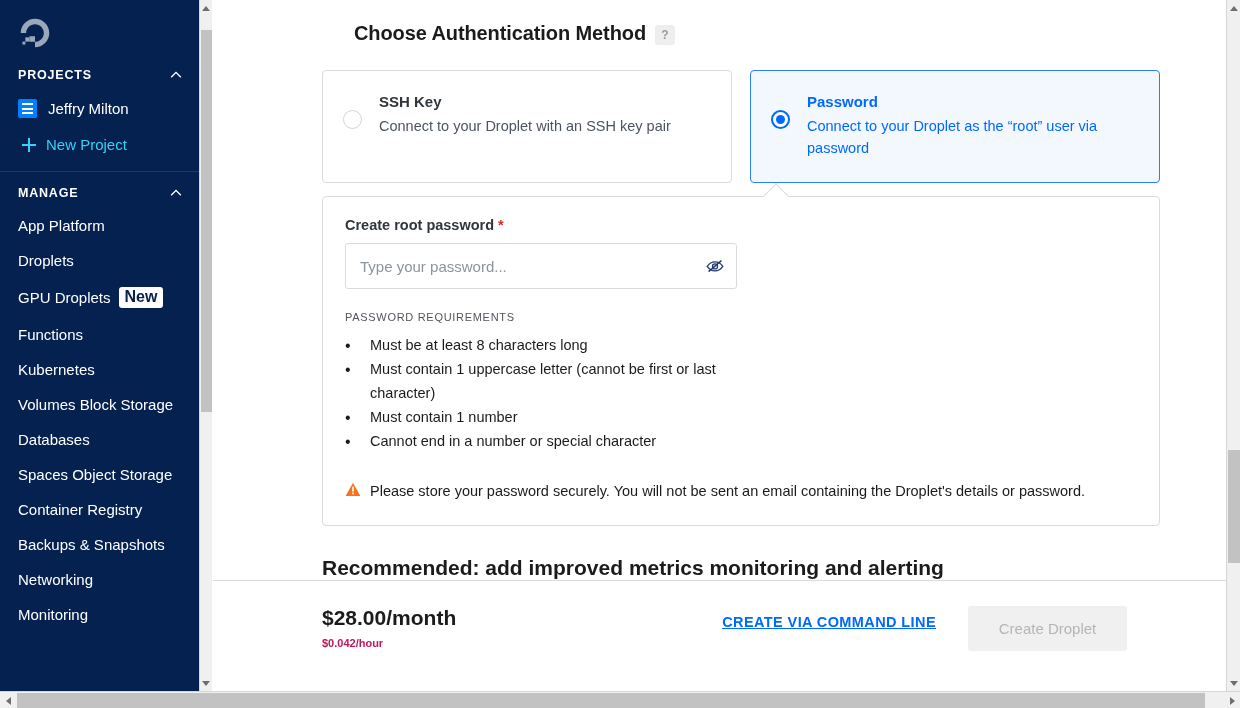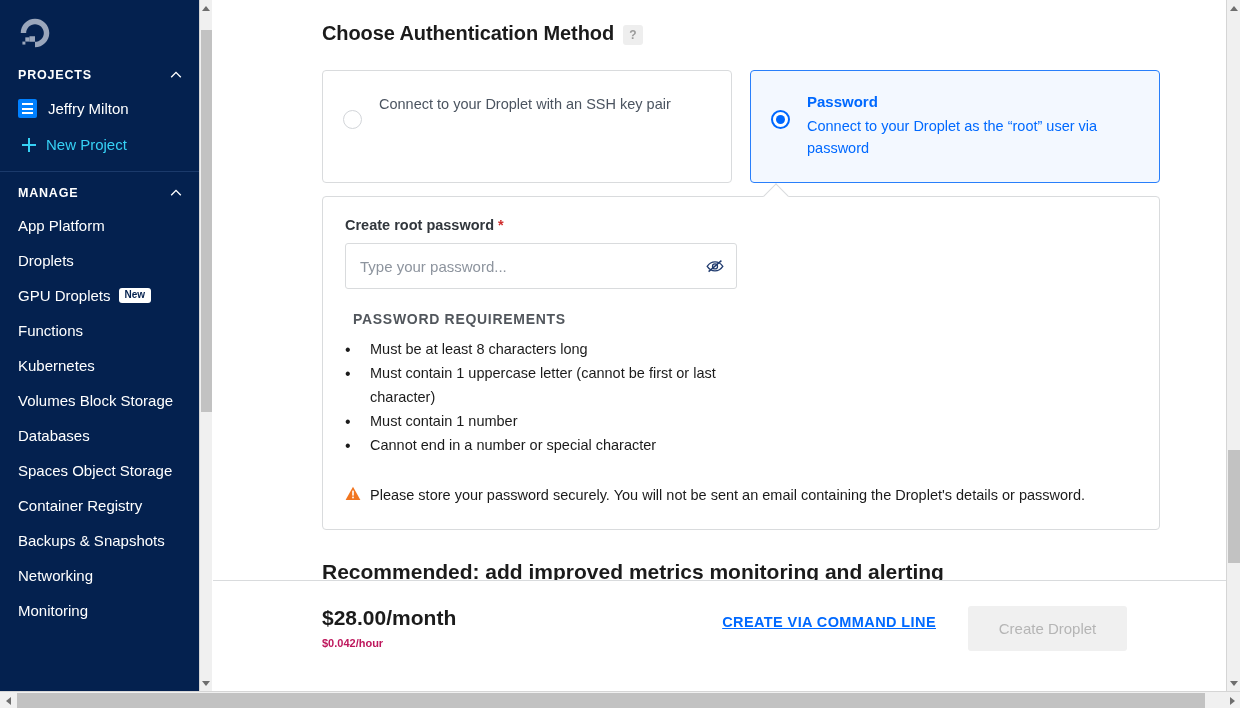--- a/index.html
+++ b/index.html
@@ -103,21 +103,21 @@
     align-items: center;
     gap: 8px;
     padding: 9px 26px 9px 18px;
     color: #ffffff;
     font-size: 15px;
     white-space: nowrap;
   }
   .badge-new {
     background: #ffffff;
     color: #04214f;
-    font-size: 10px;
+    font-size: 16px;
     font-weight: bold;
     border-radius: 3px;
     padding: 2px 6px 3px 6px;
     line-height: 1;
   }
 
   
   .sb-vert {
     position: absolute;
     top: 0;
@@ -208,20 +208,21 @@
     display: flex;
     align-items: center;
     gap: 9px;
     padding: 22px 0 0 109px;
   }
   .page-title {
     font-size: 20px;
     font-weight: bold;
     color: #1b1b1b;
     letter-spacing: -0.1px;
+    margin-left: 32px;
   }
   .help-badge {
     width: 20px; height: 20px;
     background: #eeeeee;
     border-radius: 3px;
     color: #9b9b9b;
     font-size: 12px;
     font-weight: bold;
     display: flex;
     align-items: center;
@@ -336,23 +337,23 @@
   .pw-input::placeholder { color: #8d949e; }
   .eye-btn {
     position: absolute;
     right: 10px; top: 50%;
     transform: translateY(-50%);
     width: 22px; height: 22px;
     display: flex; align-items: center; justify-content: center;
     background: none; border: 0; padding: 0;
   }
   .req-head {
-    margin: 22px 0 11px 8px;
-    font-size: 14px;
-    font-weight: bold;
+    margin: 22px 0 11px 0;
+    font-size: 11px;
+    font-weight: normal;
     letter-spacing: 0.7px;
     color: #51565c;
   }
   .req-list {
     margin: 0; padding: 0;
     list-style: none;
   }
   .req-list li {
     font-size: 14.5px;
     color: #1b1b1b;
@@ -536,20 +537,21 @@
       <div class="page-title-row">
         <div class="page-title">Choose Authentication Method</div>
         <div class="help-badge">?</div>
       </div>
 
       <div class="auth-cards">
 
         <div class="auth-card">
           <span class="radio"></span>
           <div class="auth-text">
+            <div class="auth-title">SSH Key</div>
             <div class="auth-desc">Connect to your Droplet with an SSH key pair</div>
           </div>
         </div>
 
         <div class="auth-card selected">
           <span class="radio on"></span>
           <div class="auth-text">
             <div class="auth-title">Password</div>
             <div class="auth-desc">Connect to your Droplet as the “root” user via password</div>
           </div>

